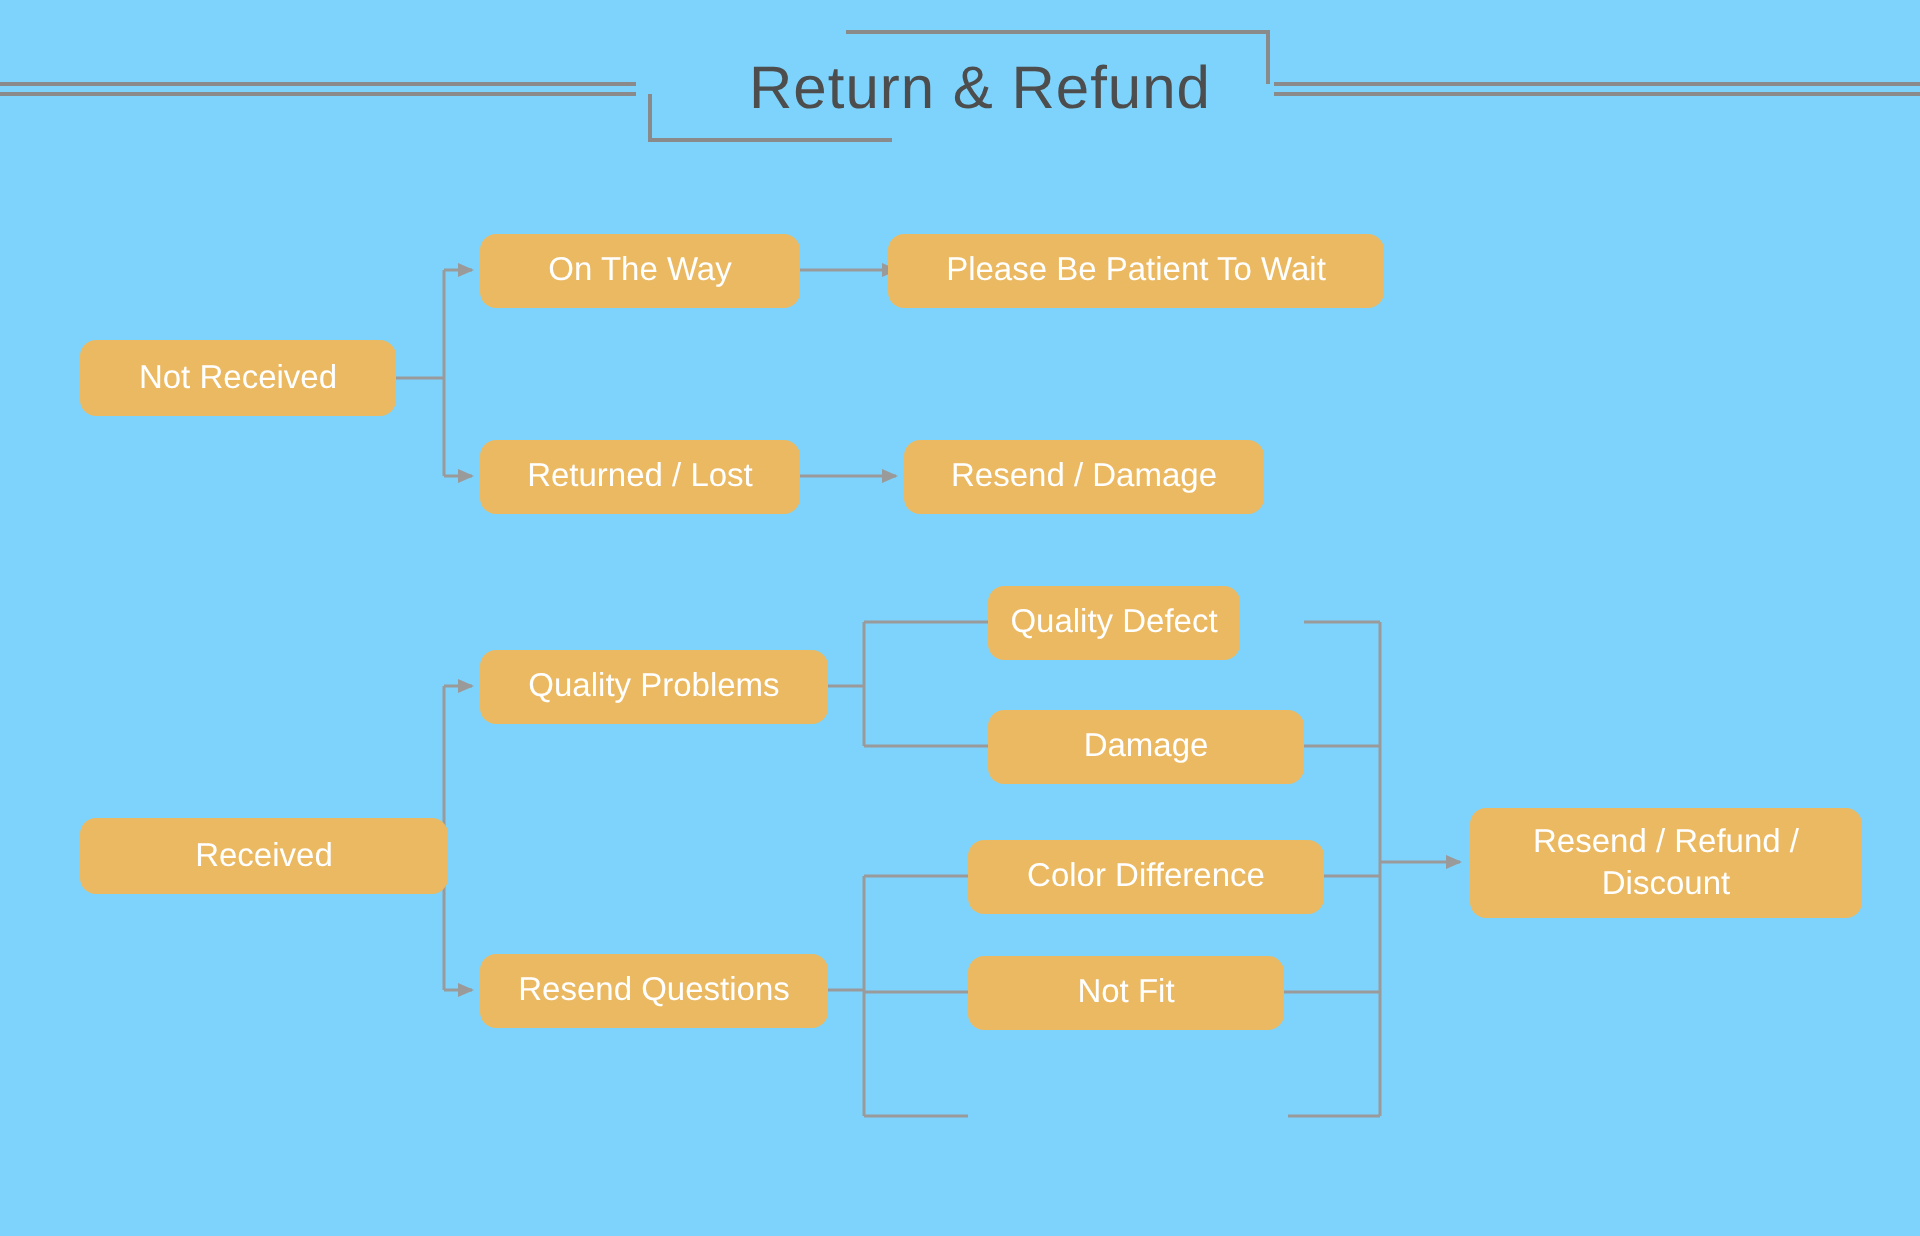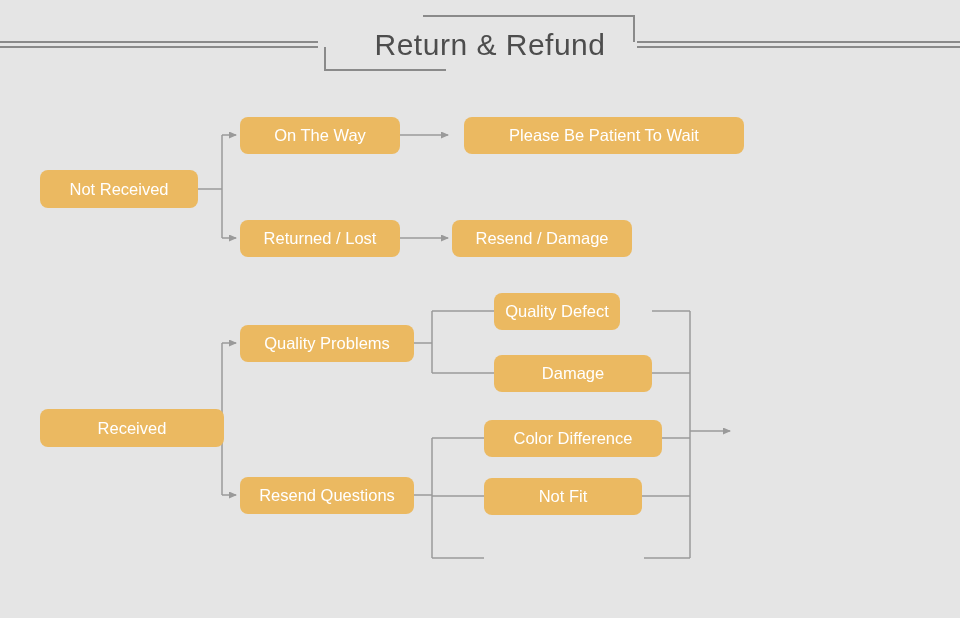--- a/index.html
+++ b/index.html
@@ -2,21 +2,21 @@
 <html><head>
 <meta charset="utf-8">
 <style>
   * { margin: 0; padding: 0; box-sizing: border-box; }
   html, body { background: #ffffff; }
   body { font-family: "Liberation Sans", sans-serif; }
   .canvas {
     position: relative;
     width: 960px;
     height: 618px;
-    background: #e5e5e5;
+    background: #7dd3fc;
     overflow: hidden;
   }
   .page-title {
     position: absolute;
     left: 320px;
     top: 28px;
     width: 340px;
     text-align: center;
     font-size: 30px;
     color: #4d4d4d;
@@ -100,21 +100,21 @@
   <div class="page-title">Return &amp; Refund</div>
 
   <div class="node" style="left:40px; top:170px; width:158px; height:38px">
     <span>Not Received</span>
   </div>
 
   <div class="node" style="left:240px; top:117px; width:160px; height:37px">
     <span>On The Way</span>
   </div>
 
-  <div class="node" style="left:464px; top:117px; width:280px; height:37px">
+  <div class="node" style="left:444px; top:117px; width:248px; height:37px">
     <span>Please Be Patient To Wait</span>
   </div>
 
   <div class="node" style="left:240px; top:220px; width:160px; height:37px">
     <span>Returned / Lost</span>
   </div>
 
   <div class="node" style="left:452px; top:220px; width:180px; height:37px">
     <span>Resend / Damage</span>
   </div>
@@ -141,14 +141,17 @@
 
   <div class="node" style="left:484px; top:420px; width:178px; height:37px">
     <span>Color Difference</span>
   </div>
 
   <div class="node" style="left:484px; top:478px; width:158px; height:37px">
     <span>Not Fit</span>
   </div>
 
 
+  <div class="node" style="left:735px; top:404px; width:196px; height:55px">
+    <span>Resend / Refund / Discount</span>
+  </div>
 
 </div>
 
 </body></html>

